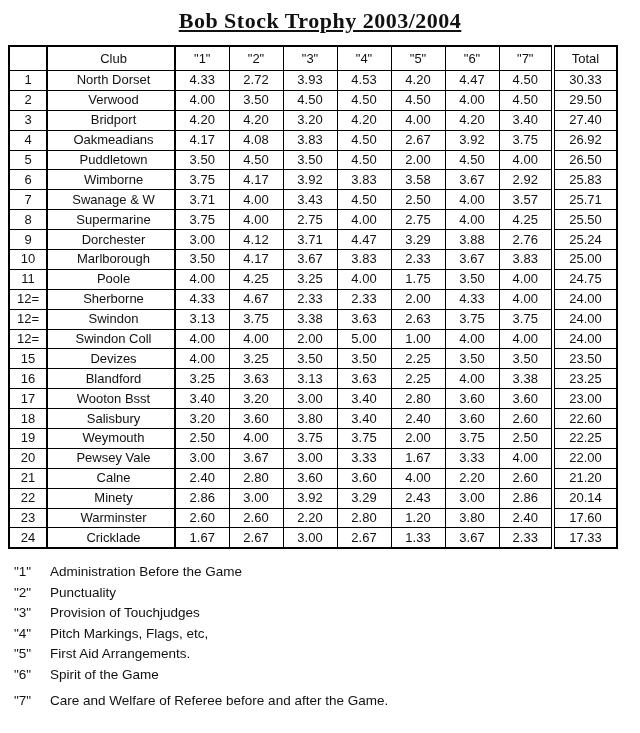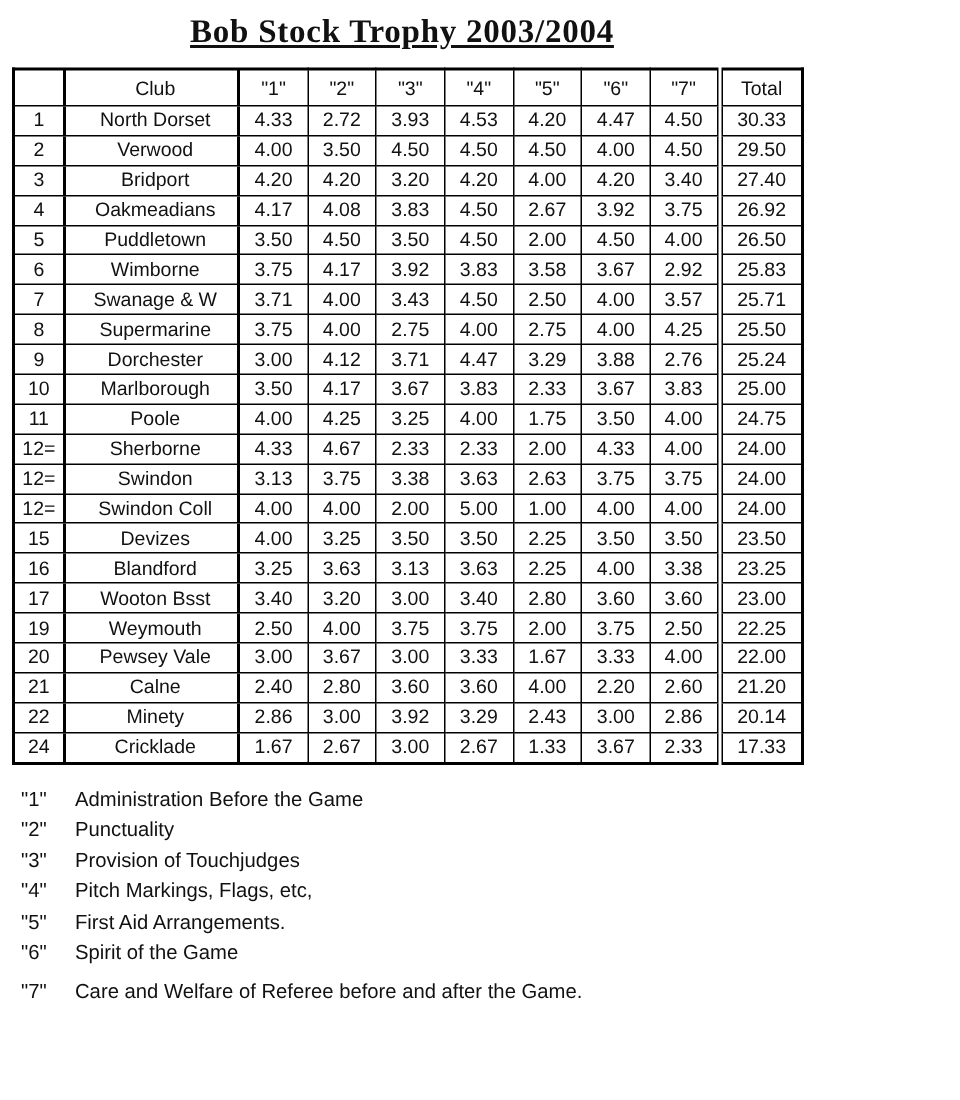--- a/index.html
+++ b/index.html
@@ -5,21 +5,21 @@
   html, body {
     margin: 0;
     padding: 0;
     background: #ffffff;
     width: 640px;
     height: 733px;
     font-family: "Liberation Sans", sans-serif;
     color: #111111;
   }
   .page {
-    width: 536px;
+    width: 640px;
     height: 733px;
     position: relative;
     background: #ffffff;
   }
   .title {
     font-family: "Liberation Serif", serif;
     font-size: 22px;
     font-weight: bold;
     text-decoration: underline;
     text-align: center;
@@ -306,20 +306,32 @@
           <td>3.40</td>
           <td>3.20</td>
           <td>3.00</td>
           <td>3.40</td>
           <td>2.80</td>
           <td>3.60</td>
           <td>3.60</td>
           <td class="cell-total">23.00</td>
         </tr>
         <tr>
+          <td class="cell-rank">18</td>
+          <td class="cell-club">Salisbury</td>
+          <td>3.20</td>
+          <td>3.60</td>
+          <td>3.80</td>
+          <td>3.40</td>
+          <td>2.40</td>
+          <td>3.60</td>
+          <td>2.60</td>
+          <td class="cell-total">22.60</td>
+        </tr>
+        <tr>
           <td class="cell-rank">19</td>
           <td class="cell-club">Weymouth</td>
           <td>2.50</td>
           <td>4.00</td>
           <td>3.75</td>
           <td>3.75</td>
           <td>2.00</td>
           <td>3.75</td>
           <td>2.50</td>
           <td class="cell-total">22.25</td>
@@ -352,20 +364,32 @@
           <td class="cell-rank">22</td>
           <td class="cell-club">Minety</td>
           <td>2.86</td>
           <td>3.00</td>
           <td>3.92</td>
           <td>3.29</td>
           <td>2.43</td>
           <td>3.00</td>
           <td>2.86</td>
           <td class="cell-total">20.14</td>
+        </tr>
+        <tr>
+          <td class="cell-rank">23</td>
+          <td class="cell-club">Warminster</td>
+          <td>2.60</td>
+          <td>2.60</td>
+          <td>2.20</td>
+          <td>2.80</td>
+          <td>1.20</td>
+          <td>3.80</td>
+          <td>2.40</td>
+          <td class="cell-total">17.60</td>
         </tr>
         <tr>
           <td class="cell-rank">24</td>
           <td class="cell-club">Cricklade</td>
           <td>1.67</td>
           <td>2.67</td>
           <td>3.00</td>
           <td>2.67</td>
           <td>1.33</td>
           <td>3.67</td>

